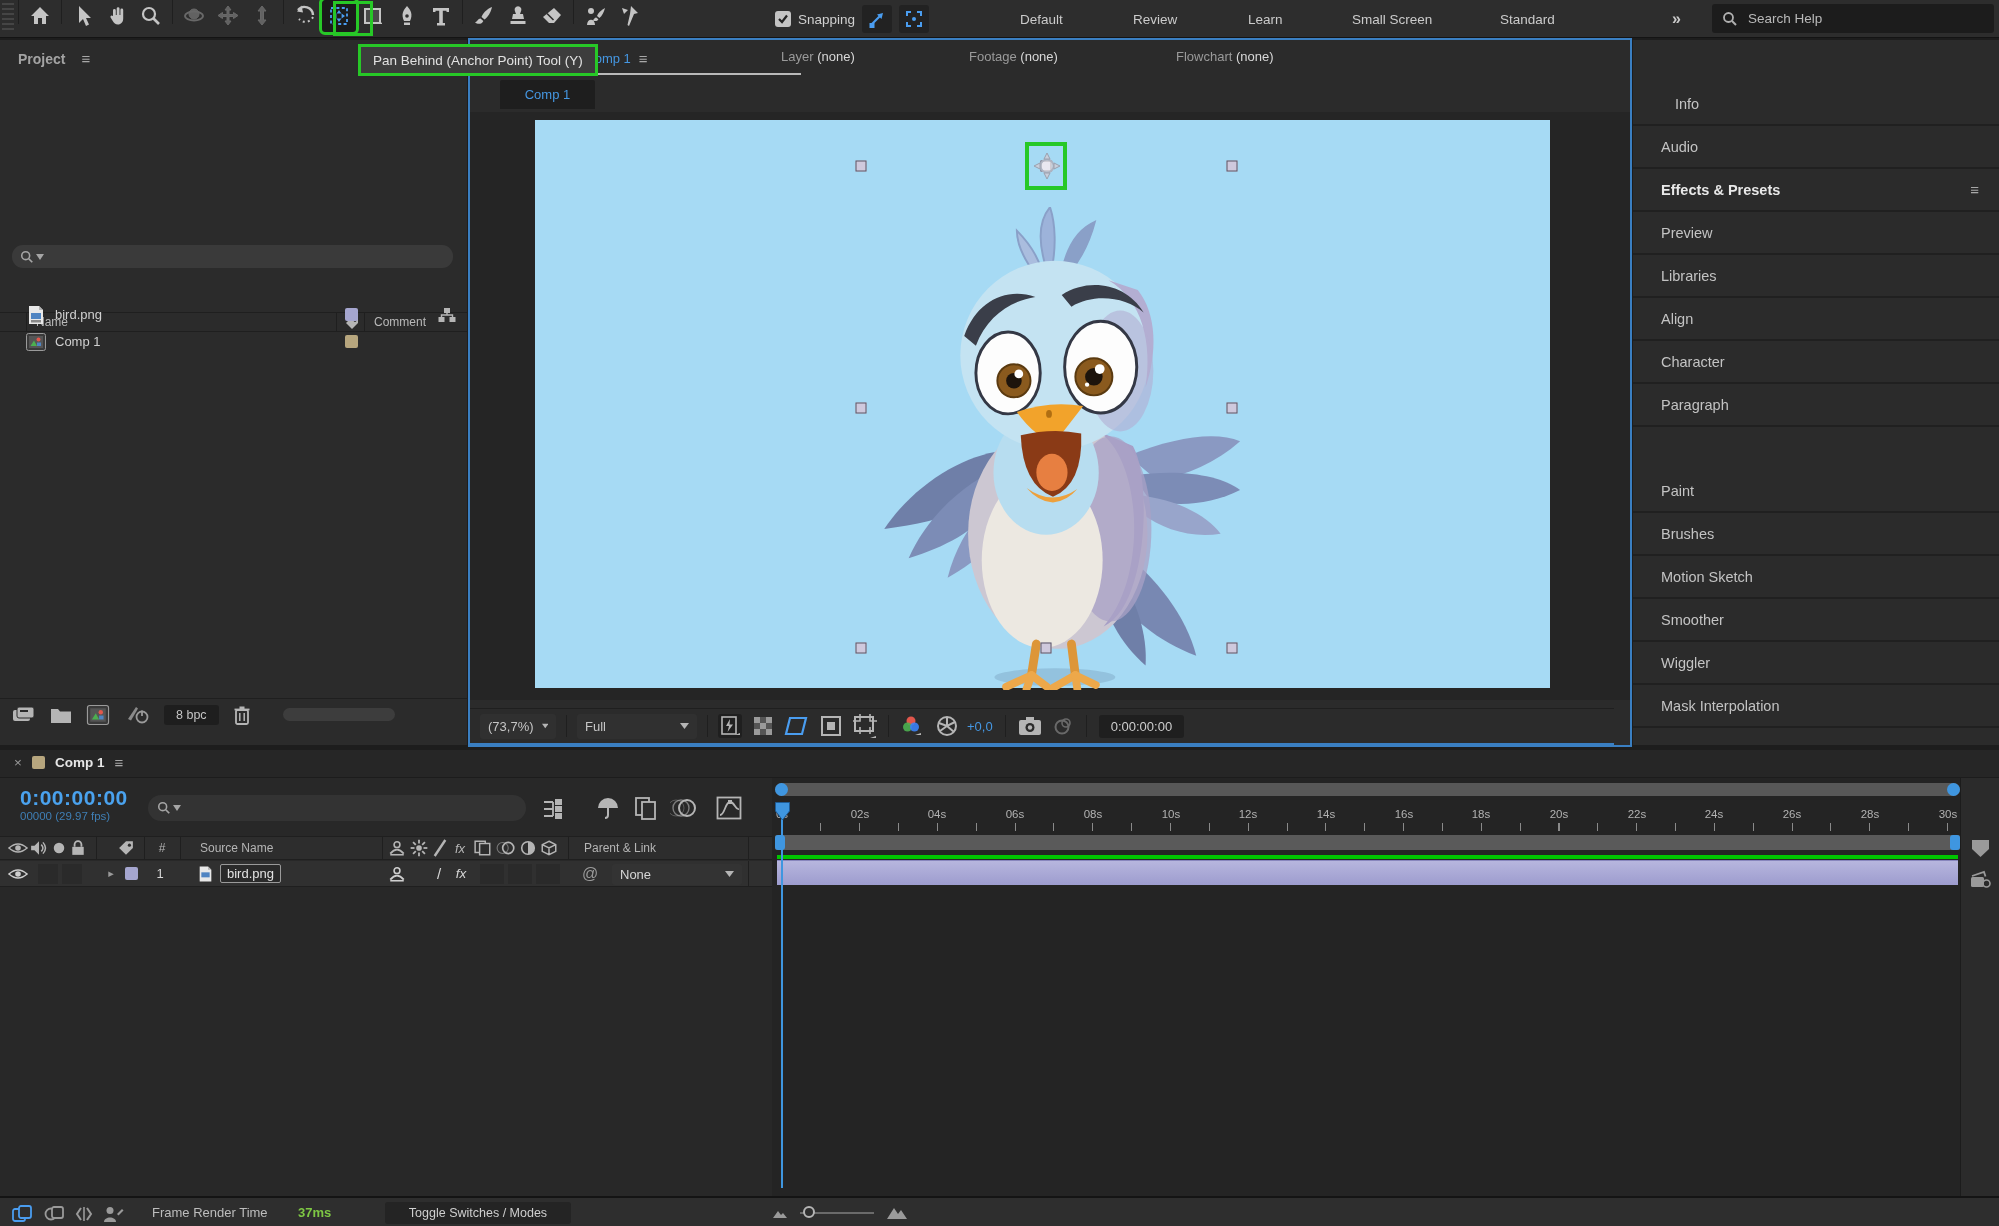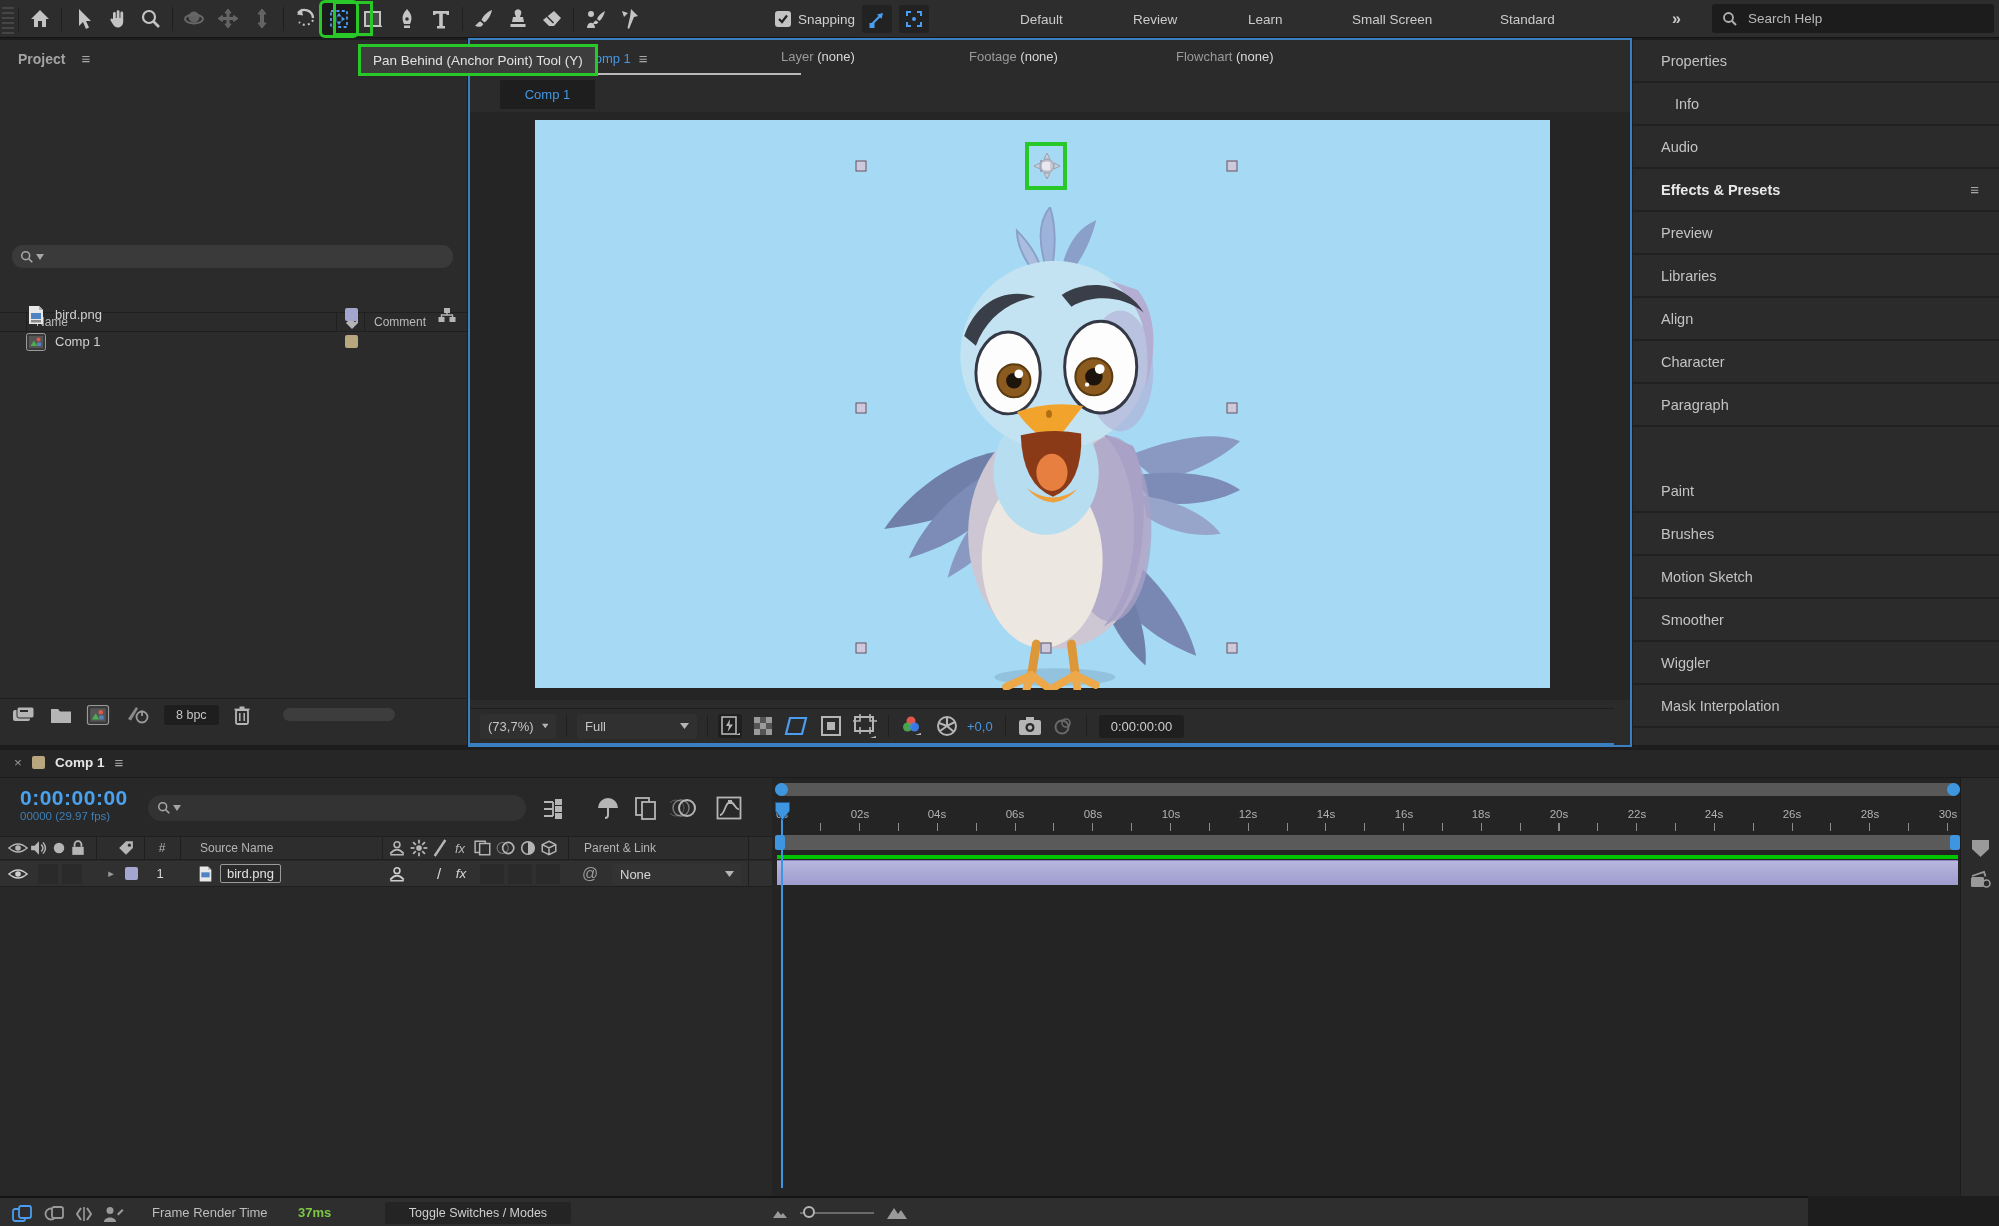--- a/index.html
+++ b/index.html
@@ -1,21 +1,21 @@
 <!DOCTYPE html>
 <html><head>
 <meta charset="utf-8">
 <style>
   html,body{margin:0;padding:0;background:#1a1a1a;}
   *{box-sizing:border-box;font-family:"Liberation Sans",sans-serif;}
   .app{position:relative;width:1999px;height:1226px;background:#1d1d1d;overflow:hidden;color:#c7c7c7;}
   .abs{position:absolute;}
   svg{display:block;}
   
-  .toolbar{position:absolute;left:0;top:0;width:1999px;height:38px;background:#2d2d2d;border-bottom:1px solid #141414;display:flex;align-items:center;}
+  .toolbar{position:absolute;left:0;top:0;width:1999px;height:38px;background:#2d2d2d;border-bottom:1px solid #141414;display:flex;}
   .tool{width:34px;height:32px;display:flex;align-items:center;justify-content:center;border-radius:3px;position:relative;flex:0 0 auto;}
   .tool.dim svg *{stroke:#686868 !important;fill-opacity:.9}
   .tool.dim svg .f{fill:#686868 !important;}
   .tdiv{width:1px;height:24px;background:#1f1f1f;margin:0 4px;flex:0 0 auto;}
   .draghandle{width:12px;height:30px;margin-left:2px;background:repeating-linear-gradient(0deg,#454545 0 2px,transparent 2px 5px);flex:0 0 auto;}
   .greenbox{outline:3px solid #27c827;outline-offset:0;}
   .wstab{position:absolute;top:0;height:38px;display:flex;align-items:center;font-size:13.5px;color:#cbcbcb;}
   .searchhelp{position:absolute;left:1712px;top:4px;width:282px;height:29px;background:#1c1c1c;border-radius:3px;display:flex;align-items:center;padding:0 10px;color:#b9b9b9;font-size:13.5px;gap:10px;}
   .snapwrap{position:absolute;left:775px;top:3px;height:32px;display:flex;align-items:center;gap:7px;}
   .chk{width:16px;height:16px;background:#c3c3c3;border-radius:3px;display:flex;align-items:center;justify-content:center;}
@@ -67,21 +67,21 @@
   .scrollx{position:absolute;left:775px;top:33px;width:1185px;height:13px;background:#585858;border-radius:7px;}
   .bluecap{position:absolute;top:0;width:13px;height:13px;border-radius:7px;background:#3f96e0;}
   .workarea{position:absolute;left:775px;top:85px;width:1185px;height:15px;background:#5a5a5a;border-radius:2px;}
   .wacap{position:absolute;top:0;width:10px;height:15px;background:#3f96e0;border-radius:3px;}
   .cachedline{position:absolute;left:777px;top:105px;width:1181px;height:4px;background:#00c400;}
   .layerbar{position:absolute;left:777px;top:110px;width:1181px;height:25px;background:linear-gradient(#b7b6de,#9d9cce);border-top:1px solid #8886bd;}
   .playline{position:absolute;left:781px;top:54px;width:2px;height:384px;background:#3f96e0;z-index:8;}
   .namebox{background:#2a2a2a;border:1px solid #9a9a9a;border-radius:2px;padding:1px 6px;color:#e2e2e2;}
   .nonedd{position:absolute;left:612px;top:2.5px;width:130px;height:21px;background:#333;border-radius:3px;display:flex;align-items:center;justify-content:space-between;padding:0 8px;}
   
-  .statusbar{position:absolute;left:0;top:1196px;width:1808px;height:30px;background:#2e2e2e;border-top:2px solid #141414;display:flex;align-items:center;}
+  .statusbar{position:absolute;left:0;top:1196px;width:1999px;height:30px;background:#2e2e2e;border-top:2px solid #141414;display:flex;align-items:center;}
   .togglebox{position:absolute;left:385px;top:4px;width:186px;height:22px;background:#242424;border-radius:3px;display:flex;align-items:center;justify-content:center;font-size:12.5px;color:#cfcfcf;}
   .dimtxt{color:#9a9a9a;}
   .bluetxt{color:#4597e2;}
 </style>
 </head>
 <body>
 
 <div class="app">
 
   <div class="toolbar">
@@ -488,23 +488,20 @@
       <svg width="22" height="20" viewBox="0 0 22 20" style="margin-left:10px;opacity:.45;">
           <circle cx="10" cy="11" r="6.5" fill="none" stroke="#b5b5b5" stroke-width="2"></circle>
           <circle cx="14" cy="7" r="4" fill="none" stroke="#b5b5b5" stroke-width="1.6"></circle>
         </svg>
       <div style="width:1px;height:22px;background:#1f1f1f;margin:0 12px;"></div>
       <span class="tcbox">0:00:00:00</span>
     </div>
   </div>
 
   <div class="panel" style="left:1633px;top:40px;width:366px;height:705px;">
-    <div class="rrow" style="top:0;">
-        <span>Properties</span>
-      </div>
     <div class="rrow" style="top:43px;padding-left:42px;">
         <span>Info</span>
       </div>
     <div class="rrow" style="top:86px;">
         <span>Audio</span>
       </div>
     <div class="rrow" style="top:129px;color:#e8e8e8;font-weight:bold;">
         <span>Effects &amp; Presets</span>
         <span class="ham">≡</span>
       </div>

